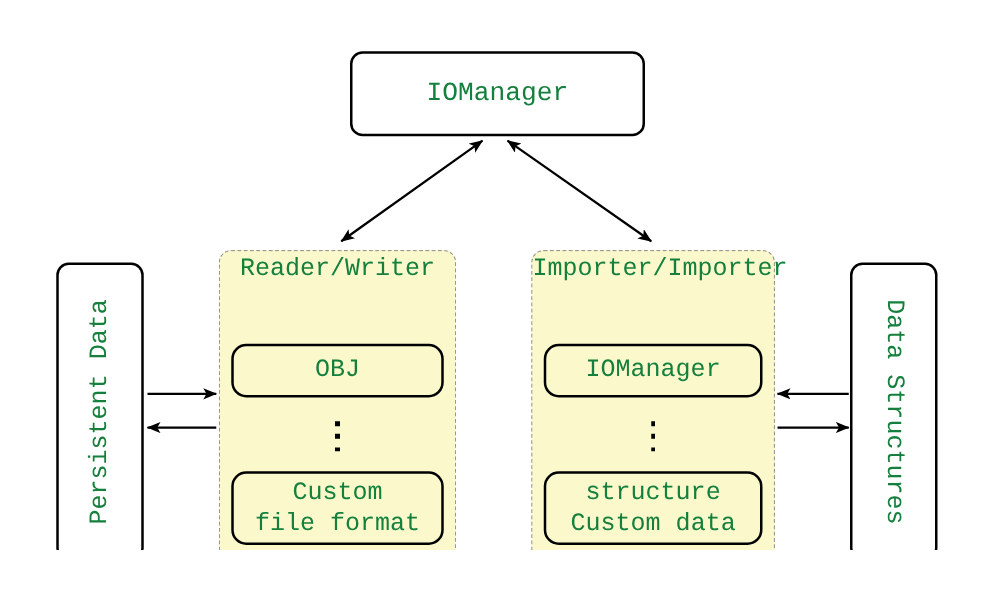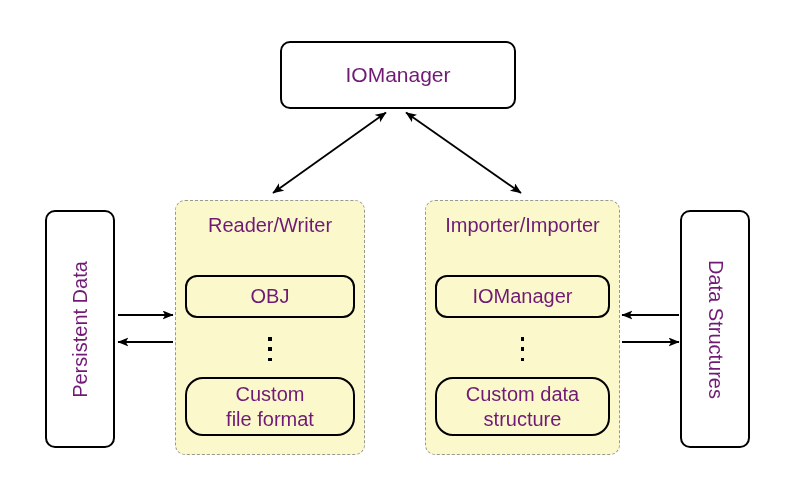--- a/index.html
+++ b/index.html
@@ -1,44 +1,44 @@
 <!DOCTYPE html>
 <html><head>
 <meta charset="utf-8">
 <style>
   html,body{margin:0;padding:0;background:#ffffff;}
   .canvas{
-    position:relative;width:800px;height:489px;background:#ffffff;overflow:hidden;
-    font-family:Liberation Sans, sans-serif;color:#701a75;
+    position:relative;width:800px;height:440px;background:#ffffff;overflow:hidden;
+    font-family:Liberation Mono, monospace;color:#15803d;
   }
   .arrows{position:absolute;left:0;top:0;width:800px;height:489px;}
   .arrows line{stroke:#000000;stroke-width:1.8px;}
   .arrows marker path{fill:#000000;}
 
   .box{
     position:absolute;background:#ffffff;border:2.5px solid #000000;border-radius:10px;
     display:flex;align-items:center;justify-content:center;box-sizing:border-box;
   }
   .manager{left:280px;top:41px;width:236px;height:68px;font-size:21px;}
 
   .group{
     position:absolute;background:#FBF8CB;border:1.6px dashed #979797;border-radius:10px;
     box-sizing:border-box;
   }
   .group-left{left:175px;top:200px;width:190px;height:255px;}
   .group-right{left:425px;top:200px;width:195px;height:255px;}
-  .group-title{margin-top:13px;text-align:center;font-size:20px;}
+  .group-title{margin-top:3px;text-align:center;font-size:20px;}
 
   .item{
     position:absolute;left:9px;right:9px;border:2.5px solid #000000;border-radius:12px;
     display:flex;flex-direction:column;align-items:center;justify-content:center;
     text-align:center;font-size:20px;line-height:25px;box-sizing:border-box;background:transparent;
   }
   .item-top{top:74px;height:43px;}
-  .item-bottom{top:176px;height:59px;border-radius:18px;}
+  .item-bottom{top:176px;height:59px;}
 
   .dots{
     position:absolute;left:0;right:0;top:136px;height:24px;
     display:flex;flex-direction:column;align-items:center;justify-content:space-between;
   }
   .dots i{display:block;width:3.5px;height:3.5px;background:#000000;}
 
   .vbox{
     position:absolute;width:70px;height:238px;background:#ffffff;border:2.5px solid #000000;
     border-radius:10px;display:flex;align-items:center;justify-content:center;box-sizing:border-box;
@@ -100,18 +100,18 @@
     <div class="group-title">Importer/Importer</div>
     <div class="item item-top">
       <span>IOManager</span>
     </div>
     <div class="dots">
       <i></i>
         <i></i>
         <i></i>
     </div>
     <div class="item item-bottom">
+      <span>structure</span>
       <span>Custom data</span>
-      <span>structure</span>
     </div>
   </div>
 
 </div>
 
 </body></html>

